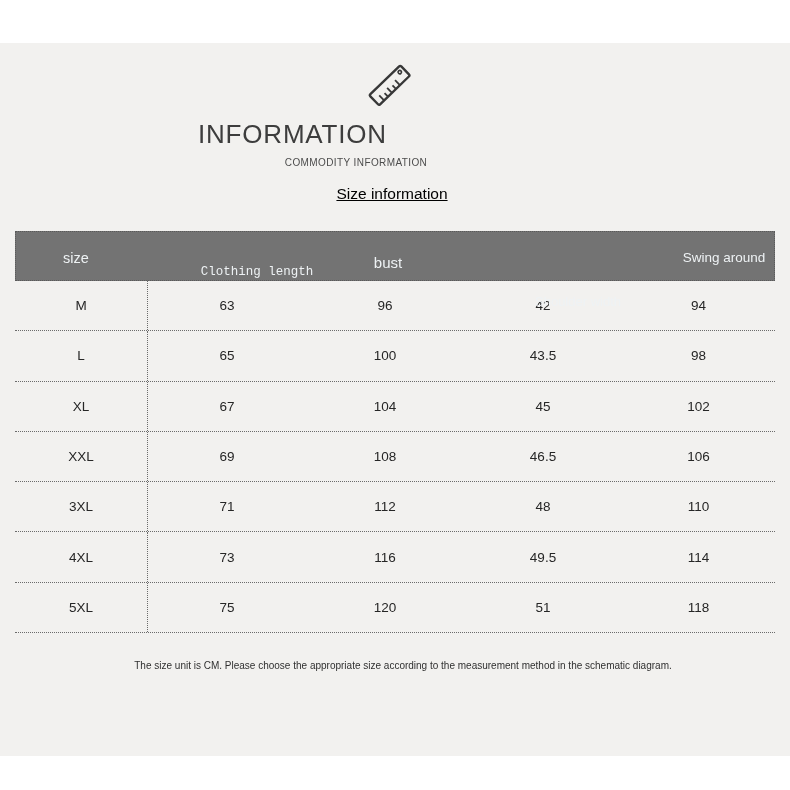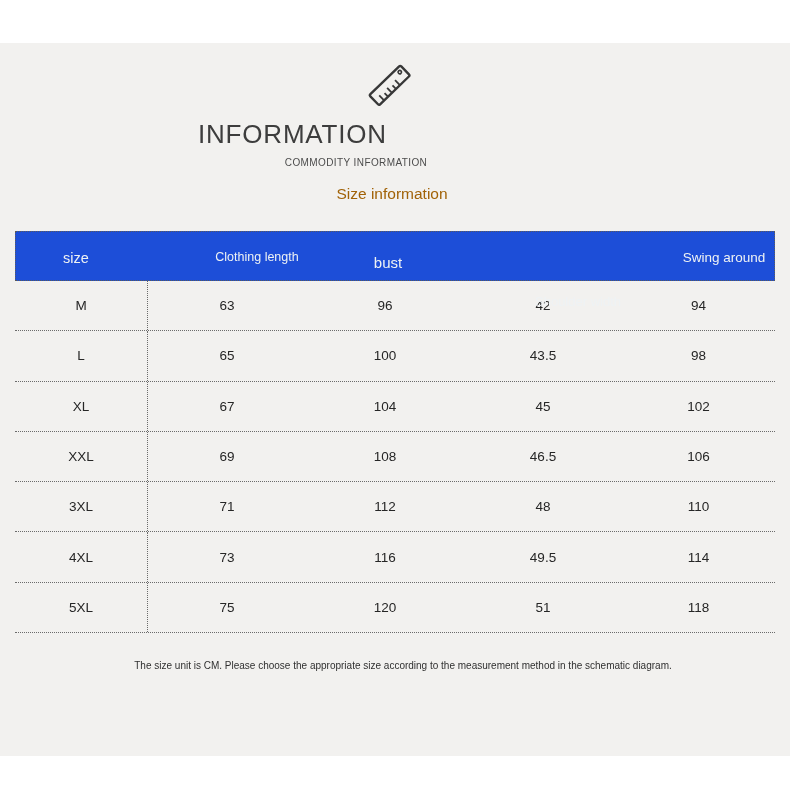--- a/index.html
+++ b/index.html
@@ -18,34 +18,34 @@
     position:absolute;left:198px;top:119px;
     font-size:26px;letter-spacing:0.8px;color:#3d3d3d;font-weight:400;
     white-space:nowrap;
   }
   .page-subtitle{
     position:absolute;left:356px;top:157px;transform:translateX(-50%);
     font-size:10px;letter-spacing:0.4px;color:#4c4c4c;white-space:nowrap;
   }
   .section-title{
     position:absolute;left:392px;top:185px;transform:translateX(-50%);
-    font-size:15.5px;color:#a16207;white-space:nowrap;
+    font-size:15.5px;color:#000000;white-space:nowrap;text-decoration:underline;
   }
   
   .size-table{position:absolute;left:15px;top:231px;width:760px;}
   .size-table-header{
     position:relative;height:50px;background:#8fa0ac;
     border:1px dotted #5a5a5a;box-sizing:border-box;
   }
   .hcell{
     position:absolute;transform:translate(-50%,-50%);
     color:#eef2f4;white-space:nowrap;
   }
   .hc0{left:60px;top:26px;font-size:14.5px;}
-  .hc1{left:241px;top:25px;font-size:12.5px;}
+  .hc1{left:241px;top:40px;font-size:12.5px;font-family:Liberation Mono, monospace;}
   .hc2{left:372px;top:30px;font-size:15px;}
   .hc3{left:562px;top:25px;font-size:13px;margin-top:44px;}
   .hc4{left:708px;top:25px;font-size:13.5px;}
   .tbody{width:100%;}
   .trow{
     display:flex;height:50.3px;align-items:center;
     border-bottom:1px dotted #6b6b6b;box-sizing:border-box;
   }
   .tcell{
     text-align:center;font-size:13.5px;color:#262626;
@@ -81,21 +81,21 @@
       <circle cx="42" cy="24.5" r="1.7" stroke-width="1.6"></circle>
     </g>
   </svg>
 </div>
 
 <div class="page-title">INFORMATION</div>
 <div class="page-subtitle">COMMODITY INFORMATION</div>
 <div class="section-title">Size information</div>
 
 <div class="size-table">
-  <div class="size-table-header" style="background: #1d4ed8;">
+  <div class="size-table-header" style="background: #737373;">
     <div class="hcell hc0" style="color: rgb(238, 242, 244);">size</div>
     <div class="hcell hc1" style="color: rgb(238, 242, 244);">Clothing length</div>
     <div class="hcell hc2" style="color: rgb(238, 242, 244);">bust</div>
     <div class="hcell hc3" style="color: rgb(238, 242, 244);">Shoulder width</div>
     <div class="hcell hc4" style="color: rgb(238, 242, 244);">Swing around</div>
   </div>
   <div class="tbody">
     <div class="trow">
       <div class="tcell c0">M</div>
       <div class="tcell c1">63</div>

